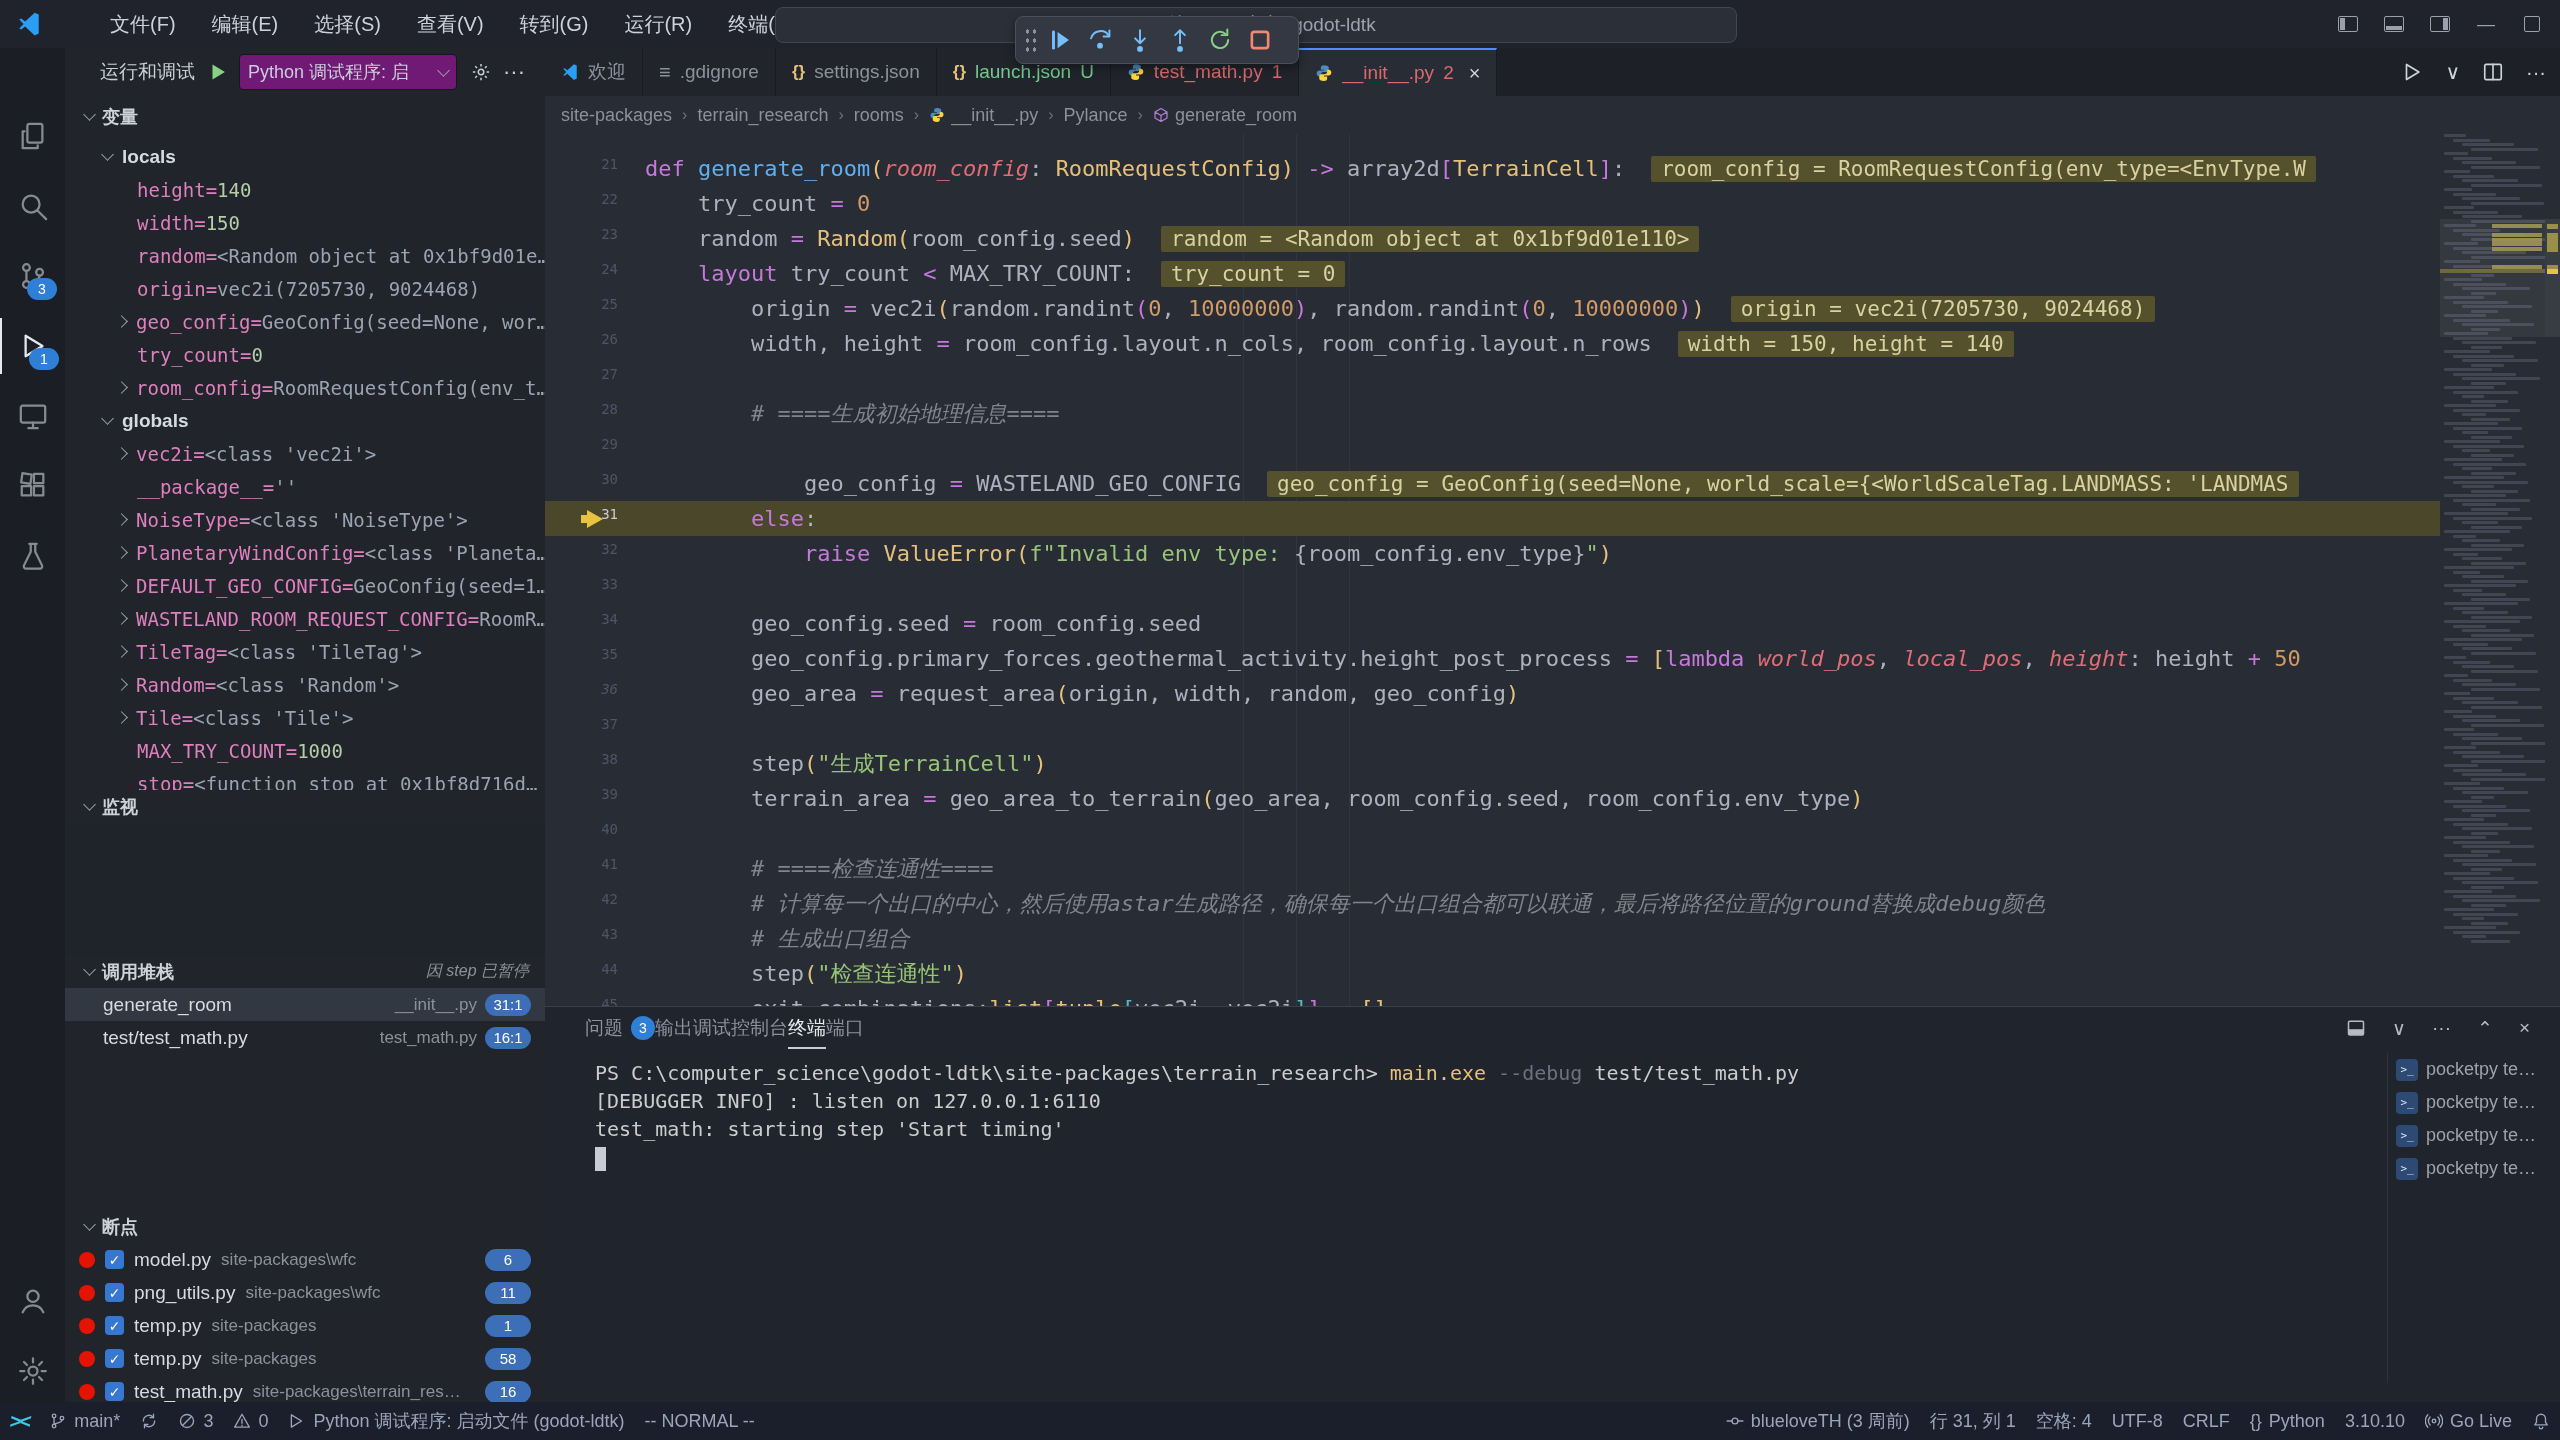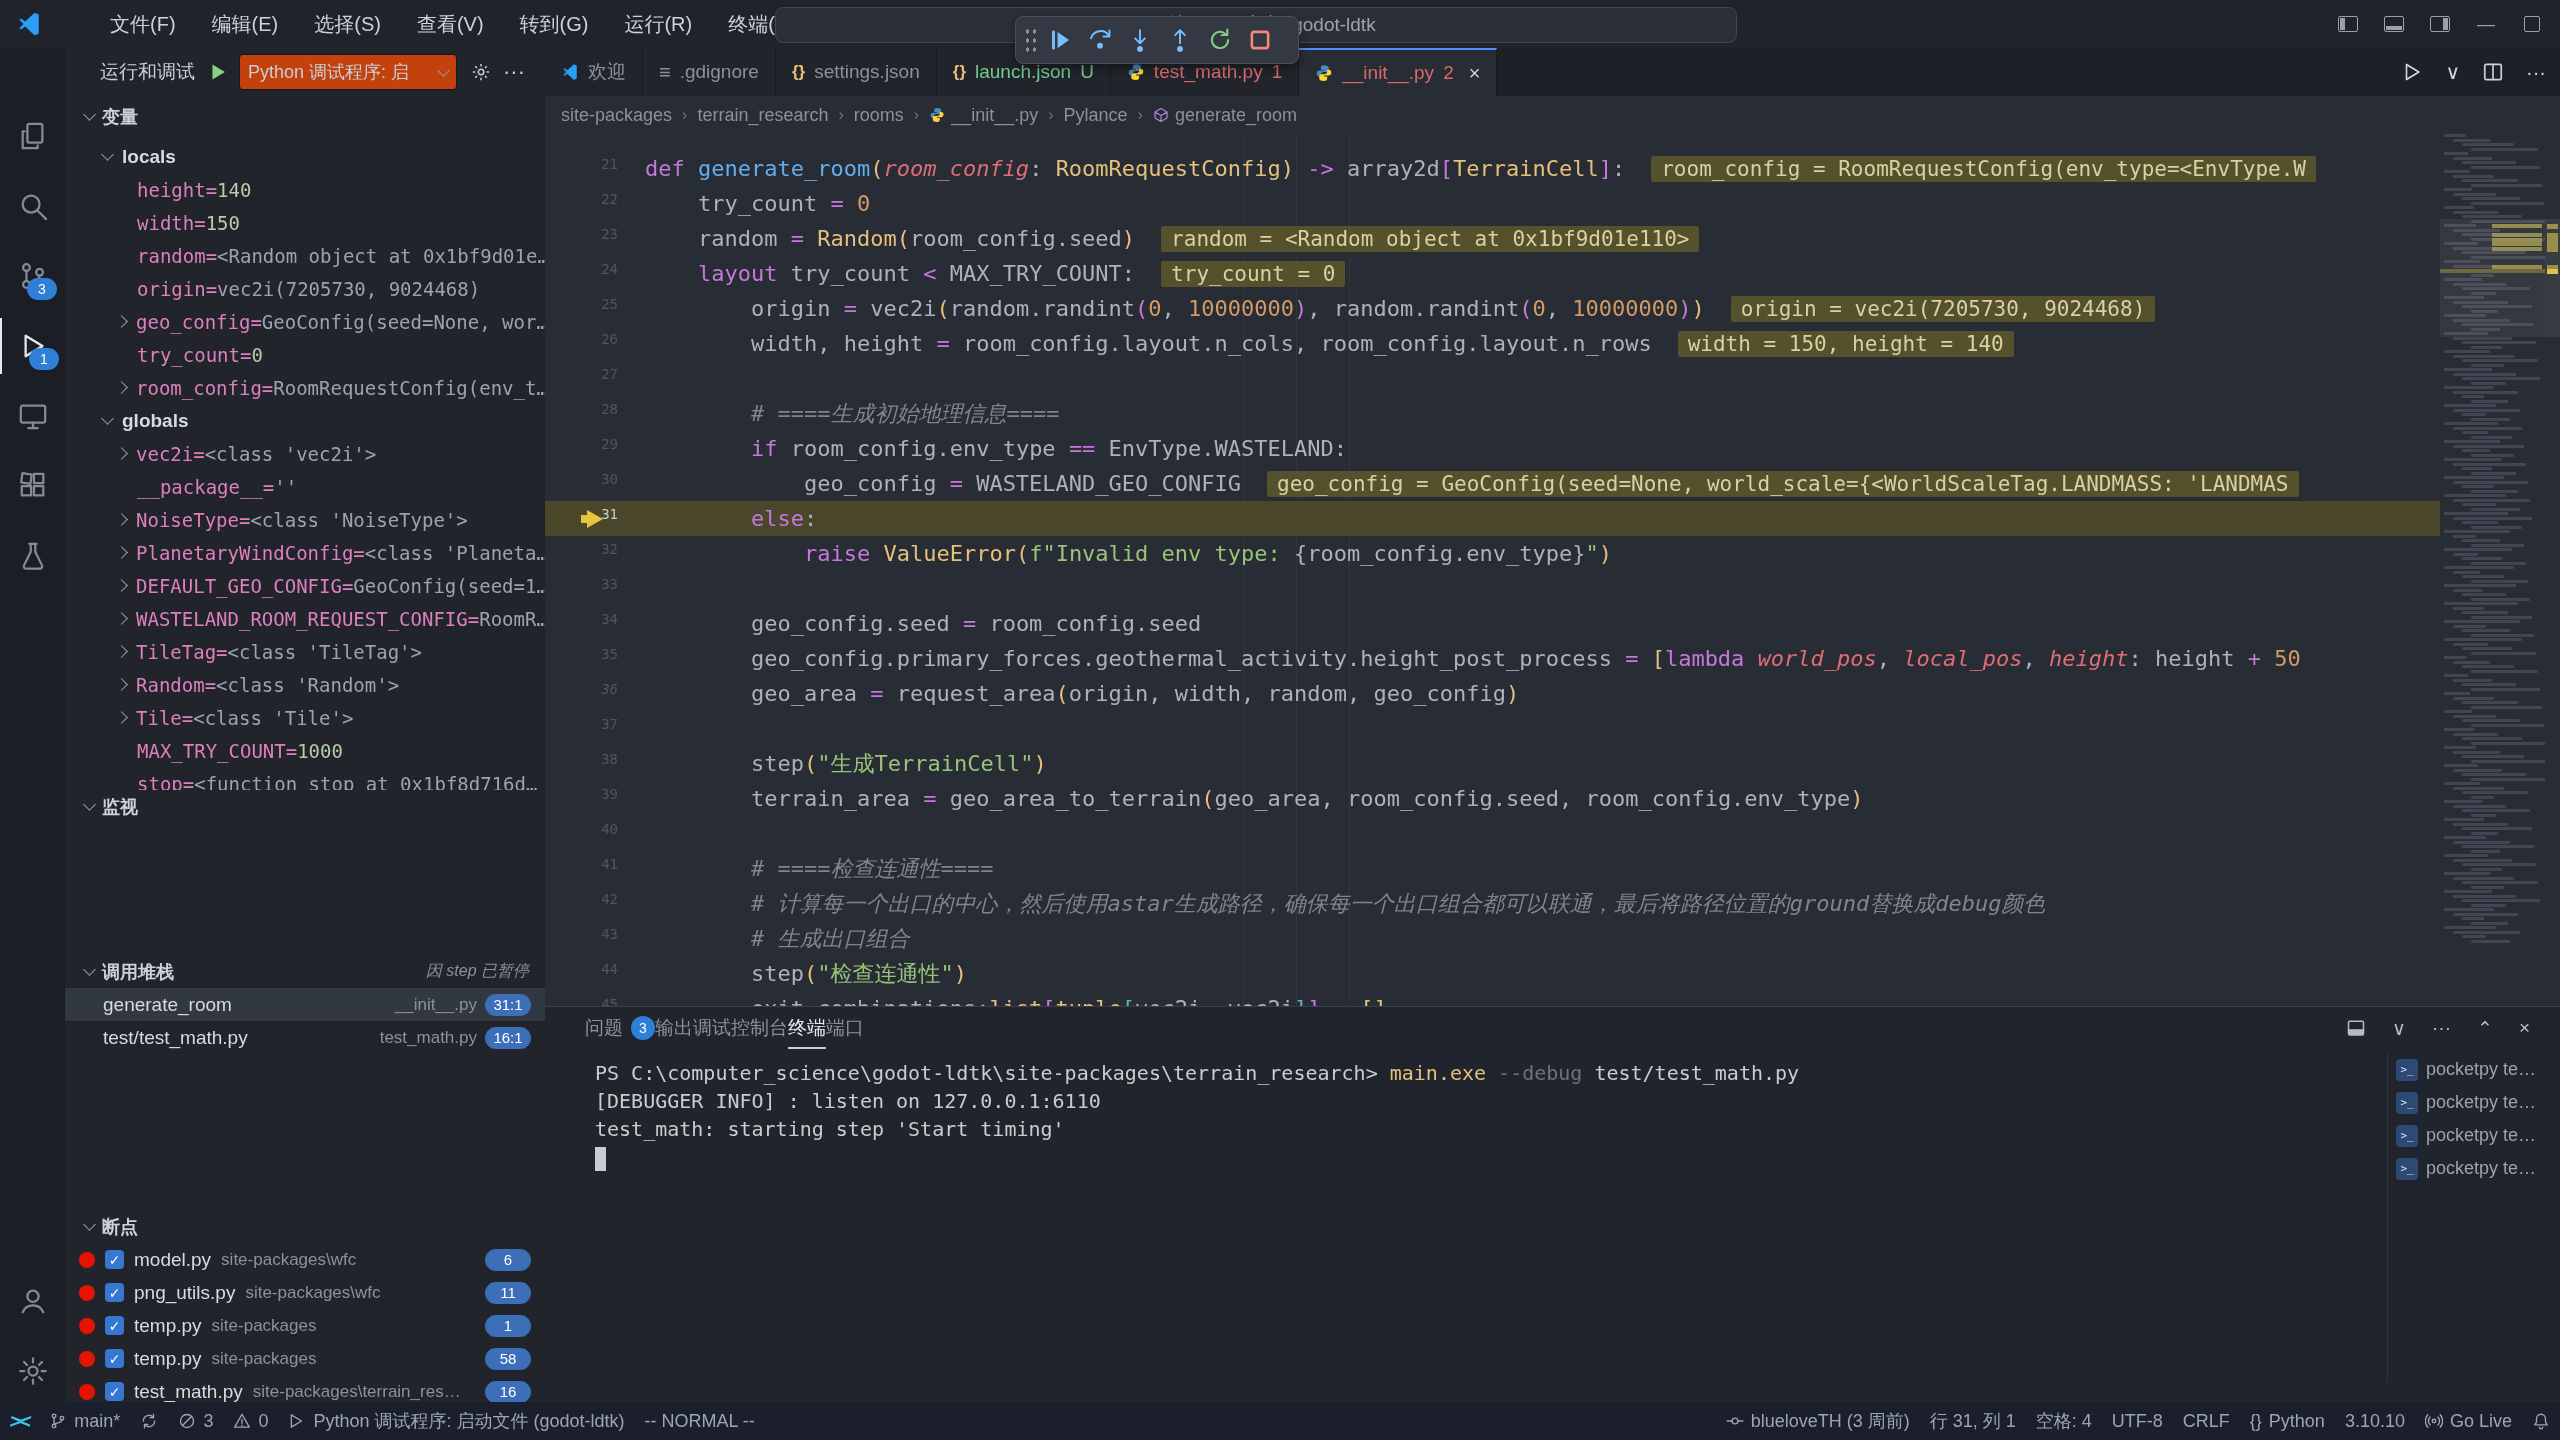--- a/index.html
+++ b/index.html
@@ -25,21 +25,21 @@
   
   #activitybar{left:0;top:48px;width:65px;height:1354px;background:#1b1e24;}
   .act-item{position:absolute;left:0;width:65px;height:56px;display:flex;align-items:center;justify-content:center;color:#858b95;}
   .act-item.active{color:#e6e9ee;border-left:2px solid #e6e9ee;}
   .act-badge{position:absolute;right:8px;bottom:4px;min-width:22px;height:22px;border-radius:11px;background:#2f7fd6;
              color:#fff;font-size:14px;display:flex;align-items:center;justify-content:center;padding:0 4px;}
   
   #sidebar{left:65px;top:48px;width:480px;height:1354px;background:#21252b;border-right:1px solid #181a20;}
   #run-header{position:absolute;left:0;top:0;width:480px;height:48px;display:flex;align-items:center;}
   #run-label{margin-left:35px;color:#c9ced8;font-size:19px;white-space:nowrap;}
-  #run-select{margin-left:10px;width:200px;height:34px;background:#c2410c;border:1px solid #15171c;border-radius:4px;
+  #run-select{margin-left:10px;width:200px;height:34px;background:#701a75;border:1px solid #15171c;border-radius:4px;
               display:flex;align-items:center;color:#c9ced8;font-size:18px;padding:0 8px;overflow:hidden;white-space:nowrap;}
   .sec-head{position:absolute;left:0;width:480px;height:33px;display:flex;align-items:center;gap:8px;
             font-weight:bold;font-size:18px;color:#ccd1da;padding-left:20px;box-sizing:border-box;background:#21252b;}
   .chev{width:8px;height:8px;border-right:1.6px solid #9aa1ac;border-bottom:1.6px solid #9aa1ac;transform:rotate(45deg);margin-top:-4px;flex:none;}
   .chev.right{transform:rotate(-45deg);margin-top:0;}
   .var-row{position:absolute;left:0;width:480px;height:33px;display:flex;align-items:center;
            font-family:"DejaVu Sans Mono",monospace;font-size:19px;white-space:nowrap;overflow:hidden;}
   .var-name{color:#de7fbe;}
   .var-eq{color:#de7fbe;}
   .val-num{color:#b5cea8;}
@@ -620,23 +620,20 @@
       </div>
       <div class="gut-num" style="top: 197px;">26</div>
       <div class="code-row" style="top: 227px;">
         <div class="code-text"></div>
       </div>
       <div class="gut-num" style="top: 232px;">27</div>
       <div class="code-row" style="top: 262px;">
         <div class="code-text"><span class="tk-cm">        # ====生成初始地理信息====</span></div>
       </div>
       <div class="gut-num" style="top: 267px;">28</div>
-      <div class="code-row" style="top: 297px;">
-        <div class="code-text"><span class="tk-tx">        </span><span class="tk-kw">if</span><span class="tk-tx"> room_config.env_type </span><span class="tk-op">==</span><span class="tk-tx"> EnvType.WASTELAND:</span></div>
-      </div>
       <div class="gut-num" style="top: 302px;">29</div>
       <div class="code-row" style="top: 332px;">
         <div class="code-text"><span class="tk-tx">            geo_config </span><span class="tk-op">=</span><span class="tk-tx"> WASTELAND_GEO_CONFIG</span><span class="hint">geo_config = GeoConfig(seed=None, world_scale={&lt;WorldScaleTag.LANDMASS: 'LANDMAS</span></div>
       </div>
       <div class="gut-num" style="top: 337px;">30</div>
       <div class="code-row cur" style="top: 367px;">
         <div class="code-text"><span class="tk-tx">        </span><span class="tk-kw">else</span><span class="tk-tx">:</span></div>
       </div>
       <div class="gut-num cur" style="top: 372px;">31</div>
       <div class="step-arrow" style="top: 376px;"></div>

